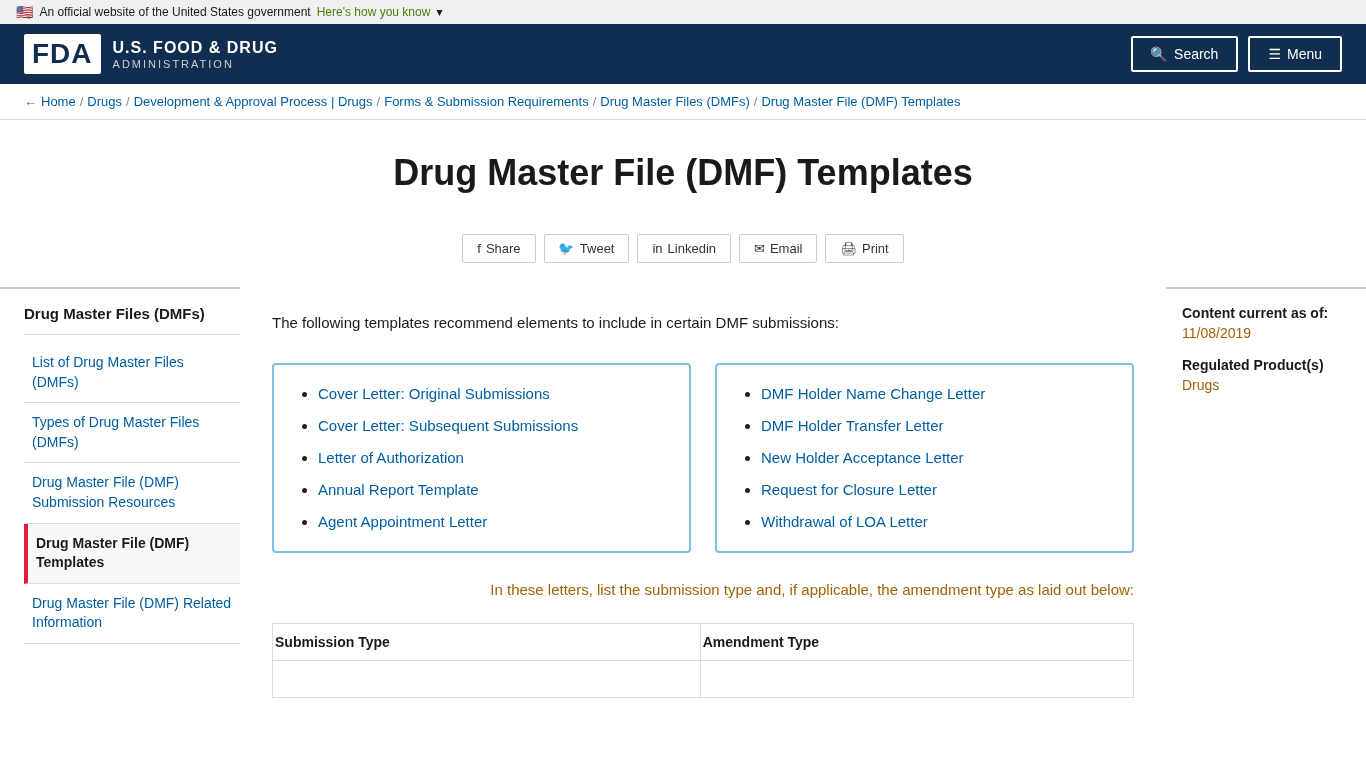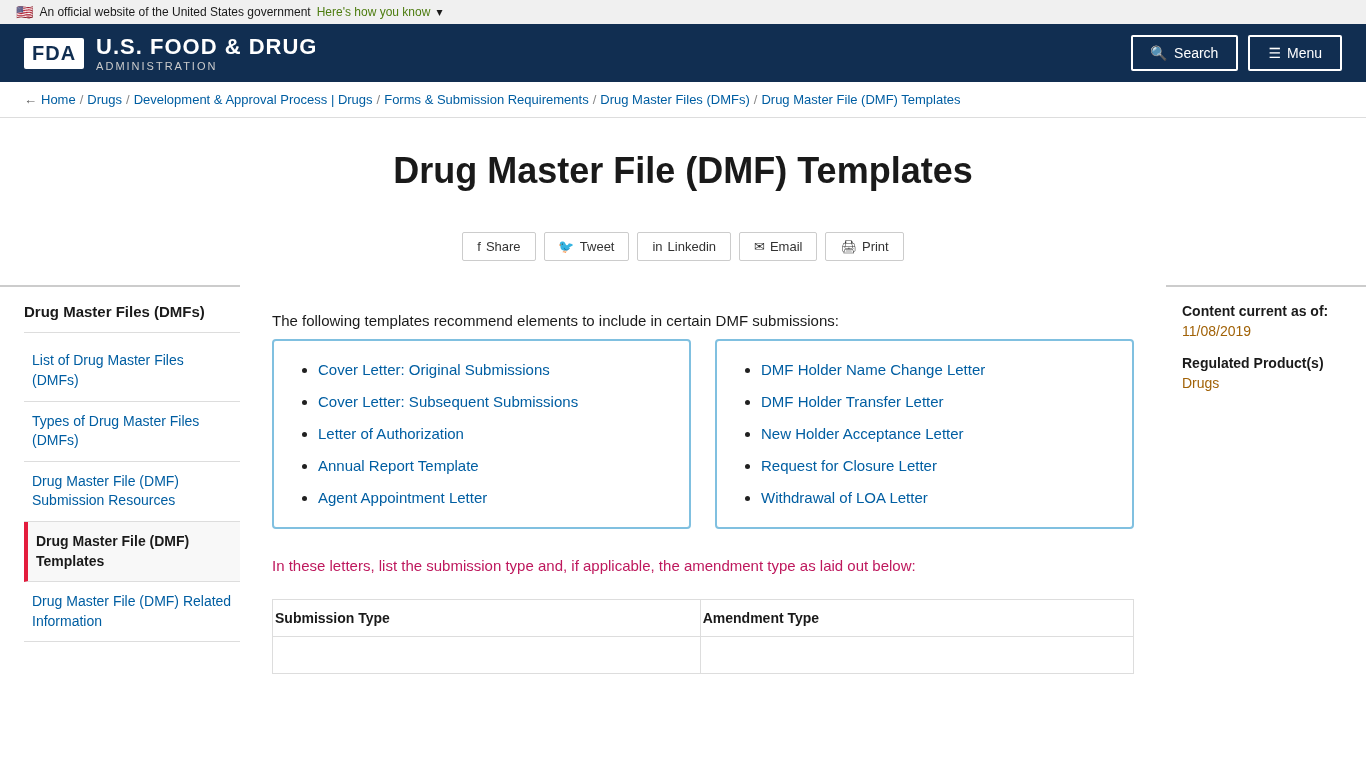--- a/index.html
+++ b/index.html
@@ -28,30 +28,30 @@
     }
     .logo-area {
       display: flex;
       align-items: center;
       gap: 12px;
     }
     .fda-logo {
       background: #fff;
       color: #112e51;
       font-weight: 900;
-      font-size: 20px;
+      font-size: 28px;
       padding: 4px 8px;
       border-radius: 2px;
       letter-spacing: 1px;
     }
     .agency-name {
       color: #fff;
     }
     .agency-name .line1 {
-      font-size: 22px;
+      font-size: 16px;
       font-weight: 700;
       letter-spacing: 1px;
       line-height: 1.2;
       text-align: center;
     }
     .agency-name .line2 {
       font-size: 11px;
       letter-spacing: 2px;
       color: #ccc;
     }
@@ -162,21 +162,21 @@
       padding-left: 8px;
     }
 
     
     .content-area {
       flex: 1;
       padding: 24px 32px 0;
     }
     .content-intro {
       font-size: 15px;
-      margin-bottom: 6px;
+      margin-bottom: 28px;
       color: #1a1a1a;
       line-height: 1.6;
     }
 
     
     .templates-grid {
       display: flex;
       gap: 24px;
       margin-bottom: 24px;
     }
@@ -196,23 +196,24 @@
     .template-box ul li:last-child { margin-bottom: 0; }
     .template-box ul li a {
       color: #005ea2;
       text-decoration: none;
       font-size: 15px;
     }
 
     
     .body-text {
       font-size: 15px;
-      color: #be185d;
+      color: #a16207;
       line-height: 1.7;
       margin-bottom: 20px;
+      text-align: right;
     }
 
     
     .table-section-title {
       font-size: 18px;
       font-weight: 700;
       text-align: center;
       margin-bottom: 16px;
       color: #1a1a1a;
     }

